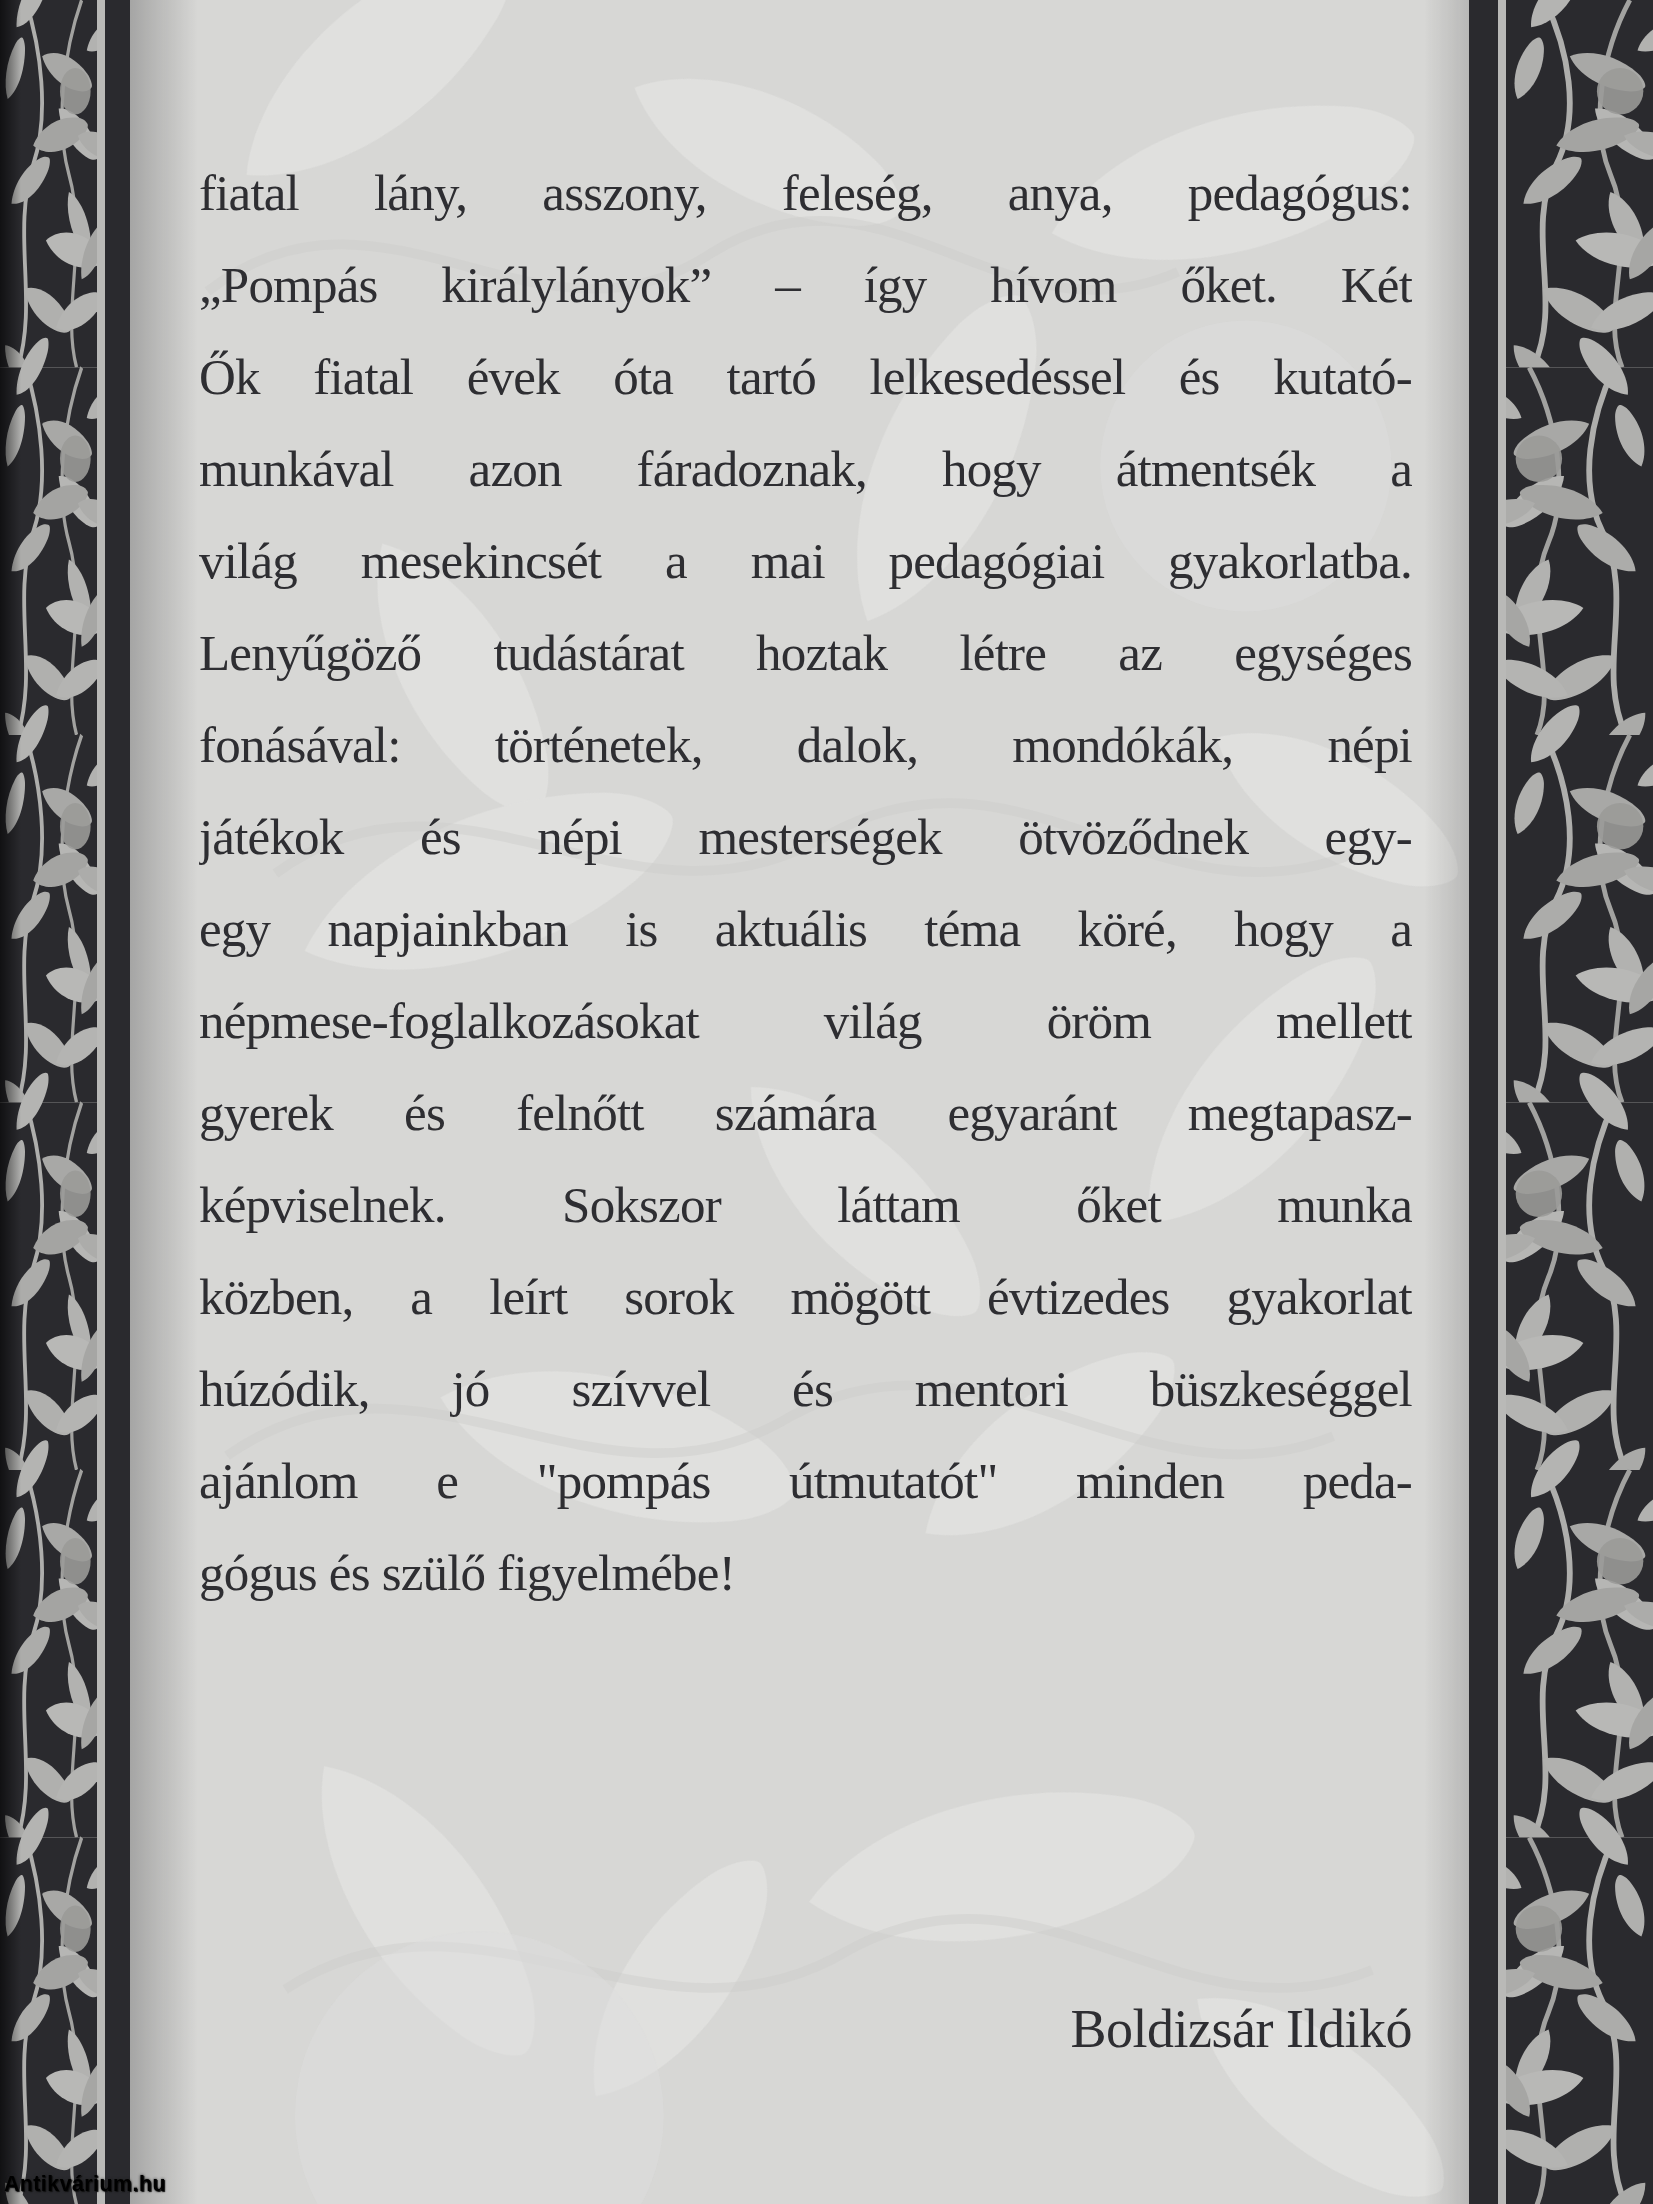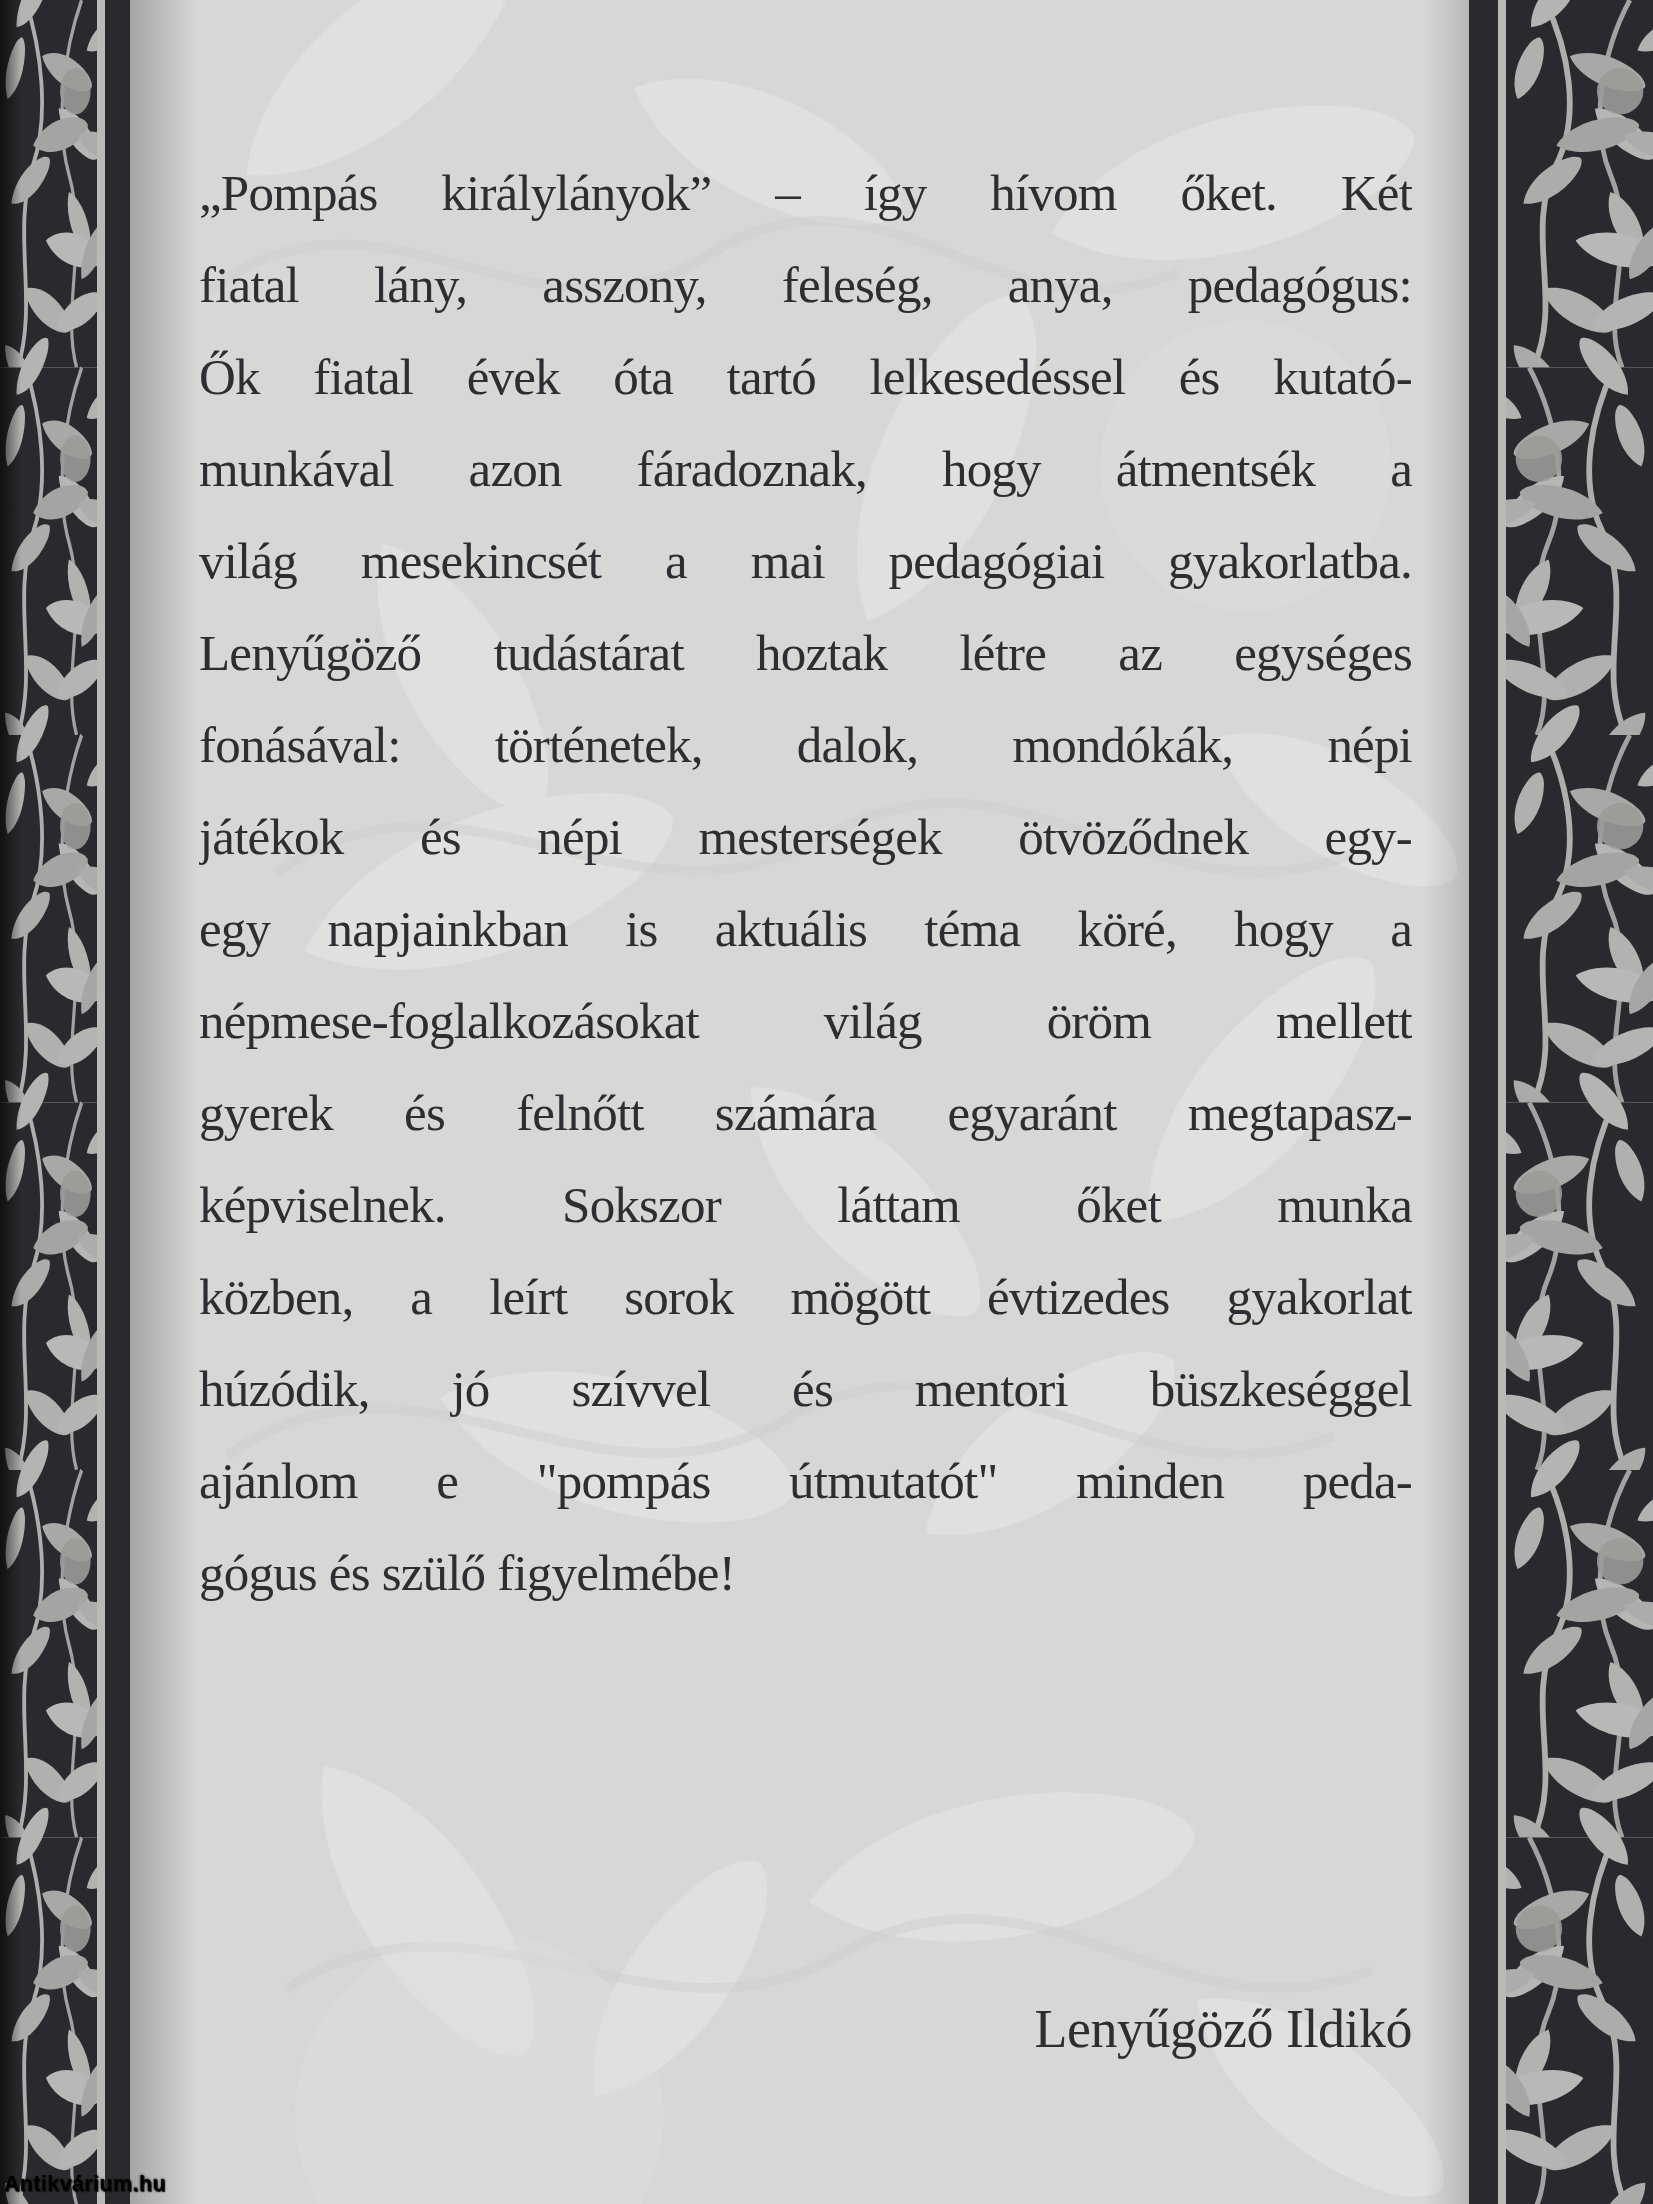--- a/index.html
+++ b/index.html
@@ -141,37 +141,37 @@
         <path d="M160,2050 C360,1920 540,2130 740,2010 C940,1900 1080,2110 1280,2030"></path>
       </g>
       <circle cx="360" cy="2180" r="190" fill="#dedede" opacity="0.5"></circle>
       <circle cx="1150" cy="480" r="150" fill="#dedede" opacity="0.5"></circle>
     </svg>
 
     <div class="gutter-shade-left"></div>
     <div class="gutter-shade-right"></div>
 
     <div class="blurb">
+      <div class="line">fiatal lány, asszony, feleség, anya, pedagógus:</div>
       <div class="line">„Pompás királylányok” – így hívom őket. Két</div>
-      <div class="line">fiatal lány, asszony, feleség, anya, pedagógus:</div>
       <div class="line">Ők fiatal évek óta tartó lelkesedéssel és kutató-</div>
       <div class="line">munkával azon fáradoznak, hogy átmentsék a</div>
       <div class="line">világ mesekincsét a mai pedagógiai gyakorlatba.</div>
       <div class="line">Lenyűgöző tudástárat hoztak létre az egységes</div>
       <div class="line">fonásával: történetek, dalok, mondókák, népi</div>
       <div class="line">játékok és népi mesterségek ötvöződnek egy-</div>
       <div class="line">egy napjainkban is aktuális téma köré, hogy a</div>
       <div class="line">népmese-foglalkozásokat világ öröm mellett</div>
       <div class="line">gyerek és felnőtt számára egyaránt megtapasz-</div>
       <div class="line">képviselnek. Sokszor láttam őket munka</div>
       <div class="line">közben, a leírt sorok mögött évtizedes gyakorlat</div>
       <div class="line">húzódik, jó szívvel és mentori büszkeséggel</div>
       <div class="line">ajánlom e "pompás útmutatót" minden peda-</div>
       <div class="line end">gógus és szülő figyelmébe!</div>
     </div>
 
-    <div class="signature">Lenyűgöző Ildikó</div>
+    <div class="signature">Boldizsár Ildikó</div>
   </div>
 
   <div class="watermark">Antikvárium.hu</div>
 
 </div>
 
 
 </body></html>

